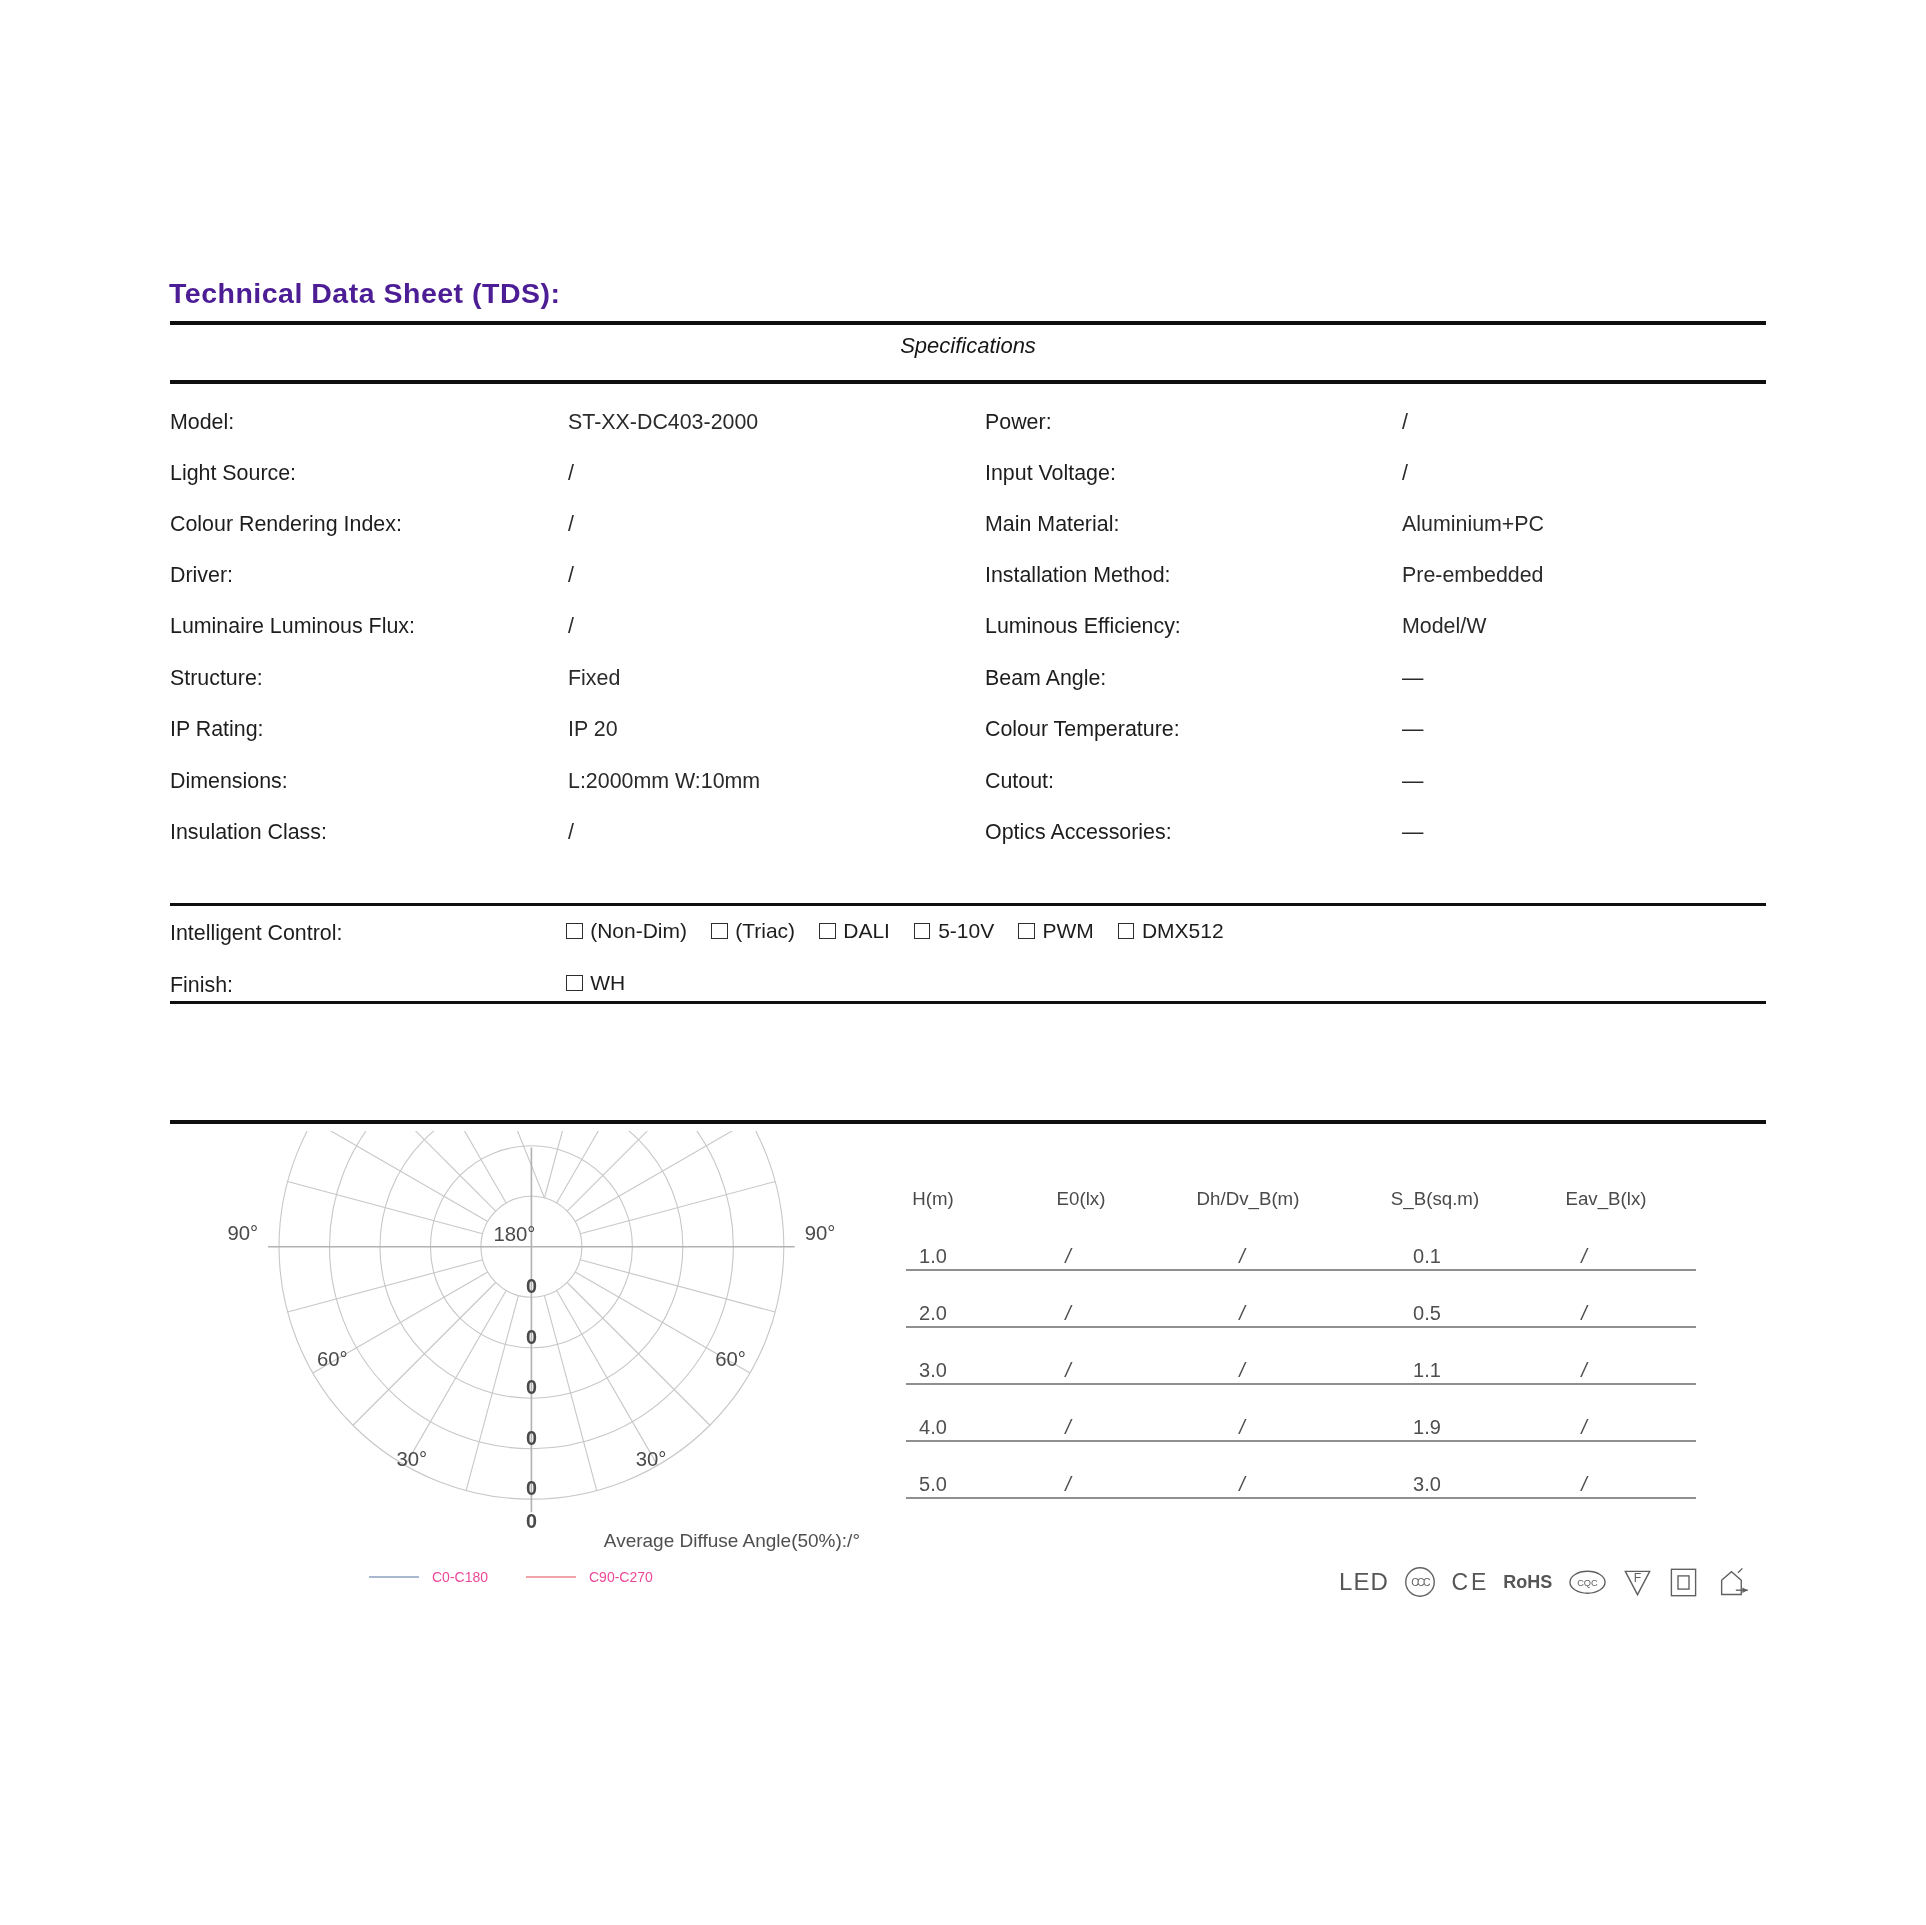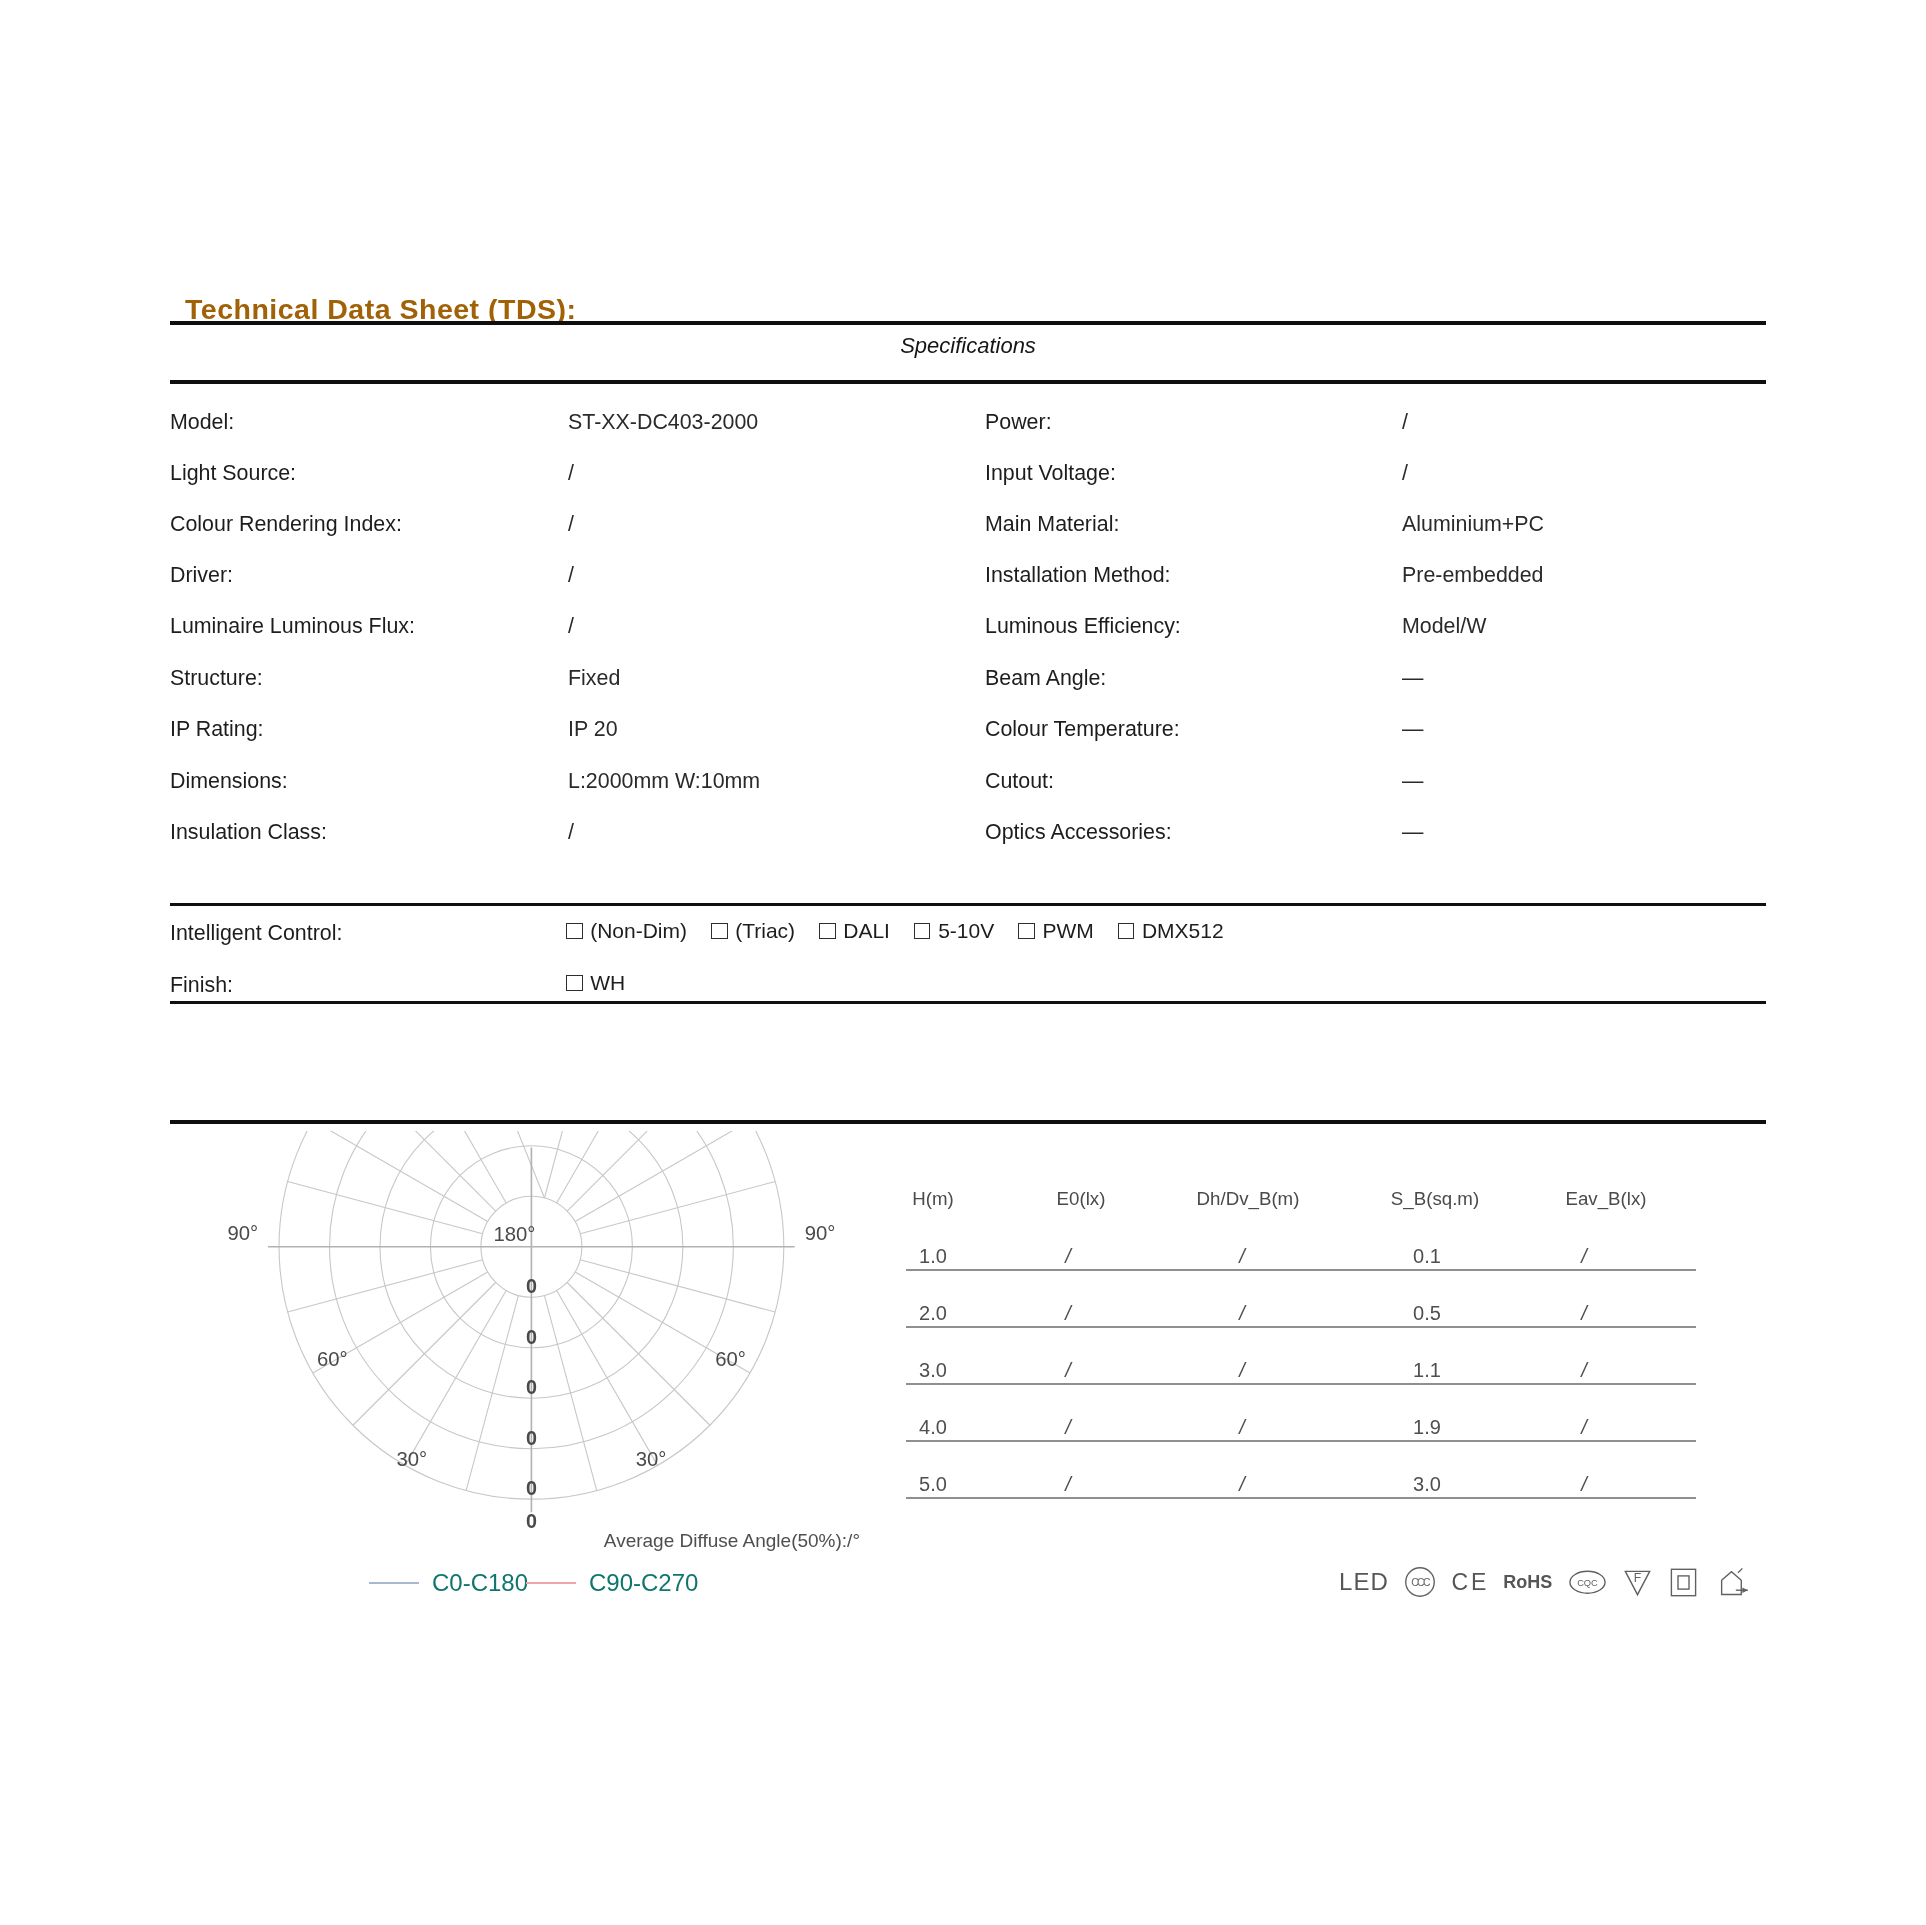--- a/index.html
+++ b/index.html
@@ -3,22 +3,22 @@
 <meta charset="utf-8">
 <style>
   html,body{margin:0;padding:0;background:#ffffff;}
   .page{
     position:relative;width:1926px;height:1926px;background:#ffffff;overflow:hidden;
     font-family:"Liberation Sans","DejaVu Sans",sans-serif;color:#1f1f1f;
   }
   .hr{position:absolute;left:170px;width:1596px;height:3.8px;background:#0f0f0f;}
   .hr-thin{height:3.3px;}
   .page-title{
-    position:absolute;left:169px;top:277px;margin:16px;font-size:28.5px;font-weight:600;
-    color:#a16207;letter-spacing:0.5px;
+    position:absolute;left:169px;top:277px;margin:0;font-size:28.5px;font-weight:600;
+    color:#4c1d95;letter-spacing:0.5px;
   }
   .section-title{
     position:absolute;left:170px;width:1596px;text-align:center;font-weight:500;color:#161616;
   }
   .spec-title{top:333px;font-size:22px;font-style:italic;}
   .photo-title{top:1077px;font-size:25px;}
   .spec-row{position:absolute;left:0;width:1926px;height:27.4px;font-size:21.4px;}
   .spec-row .c1{position:absolute;left:170px;}
   .spec-row .c2{position:absolute;left:568px;}
   .spec-row .c3{position:absolute;left:985px;}
@@ -33,21 +33,21 @@
   
   .chart-svg{position:absolute;left:181px;top:1131px;}
   .grid{stroke:#c7c7c7;stroke-width:2;fill:none;}
   .axis{stroke:#b2b2b2;stroke-width:3;}
   .chart-num{font-size:36px;font-weight:600;fill:#4a4a4a;text-anchor:middle;}
   .chart-ang{font-size:37px;fill:#4a4a4a;}
   .caption{position:absolute;left:256px;top:1530px;width:604px;text-align:right;
     font-size:19px;color:#4f4f4f;}
   .legend-item{position:absolute;display:flex;align-items:center;}
   .legend-line{display:inline-block;width:50px;height:2.7px;}
-  .legend-label{font-size:24px;color:#0f766e;margin-left:13px;}
+  .legend-label{font-size:14px;color:#ec4899;margin-left:13px;}
   
   .pt-head,.pt-cell{position:absolute;transform:translateX(-50%);white-space:nowrap;}
   .pt-head{font-size:18.7px;color:#4a4a4a;}
   .pt-cell{font-size:20px;color:#4f4f4f;}
   .pt-underline{position:absolute;left:906px;width:790px;height:1.6px;background:#8f8f8f;}
   .slash{font-style:italic;}
   
   .certs{position:absolute;left:1339px;top:1565px;display:flex;align-items:center;gap:14.3px;color:#5a5a5a;}
   .cert-text-led{font-size:24px;font-weight:500;letter-spacing:1.1px;color:#565656;}
   .cert-text-ce{font-size:23px;font-weight:500;letter-spacing:2.7px;color:#565656;}

